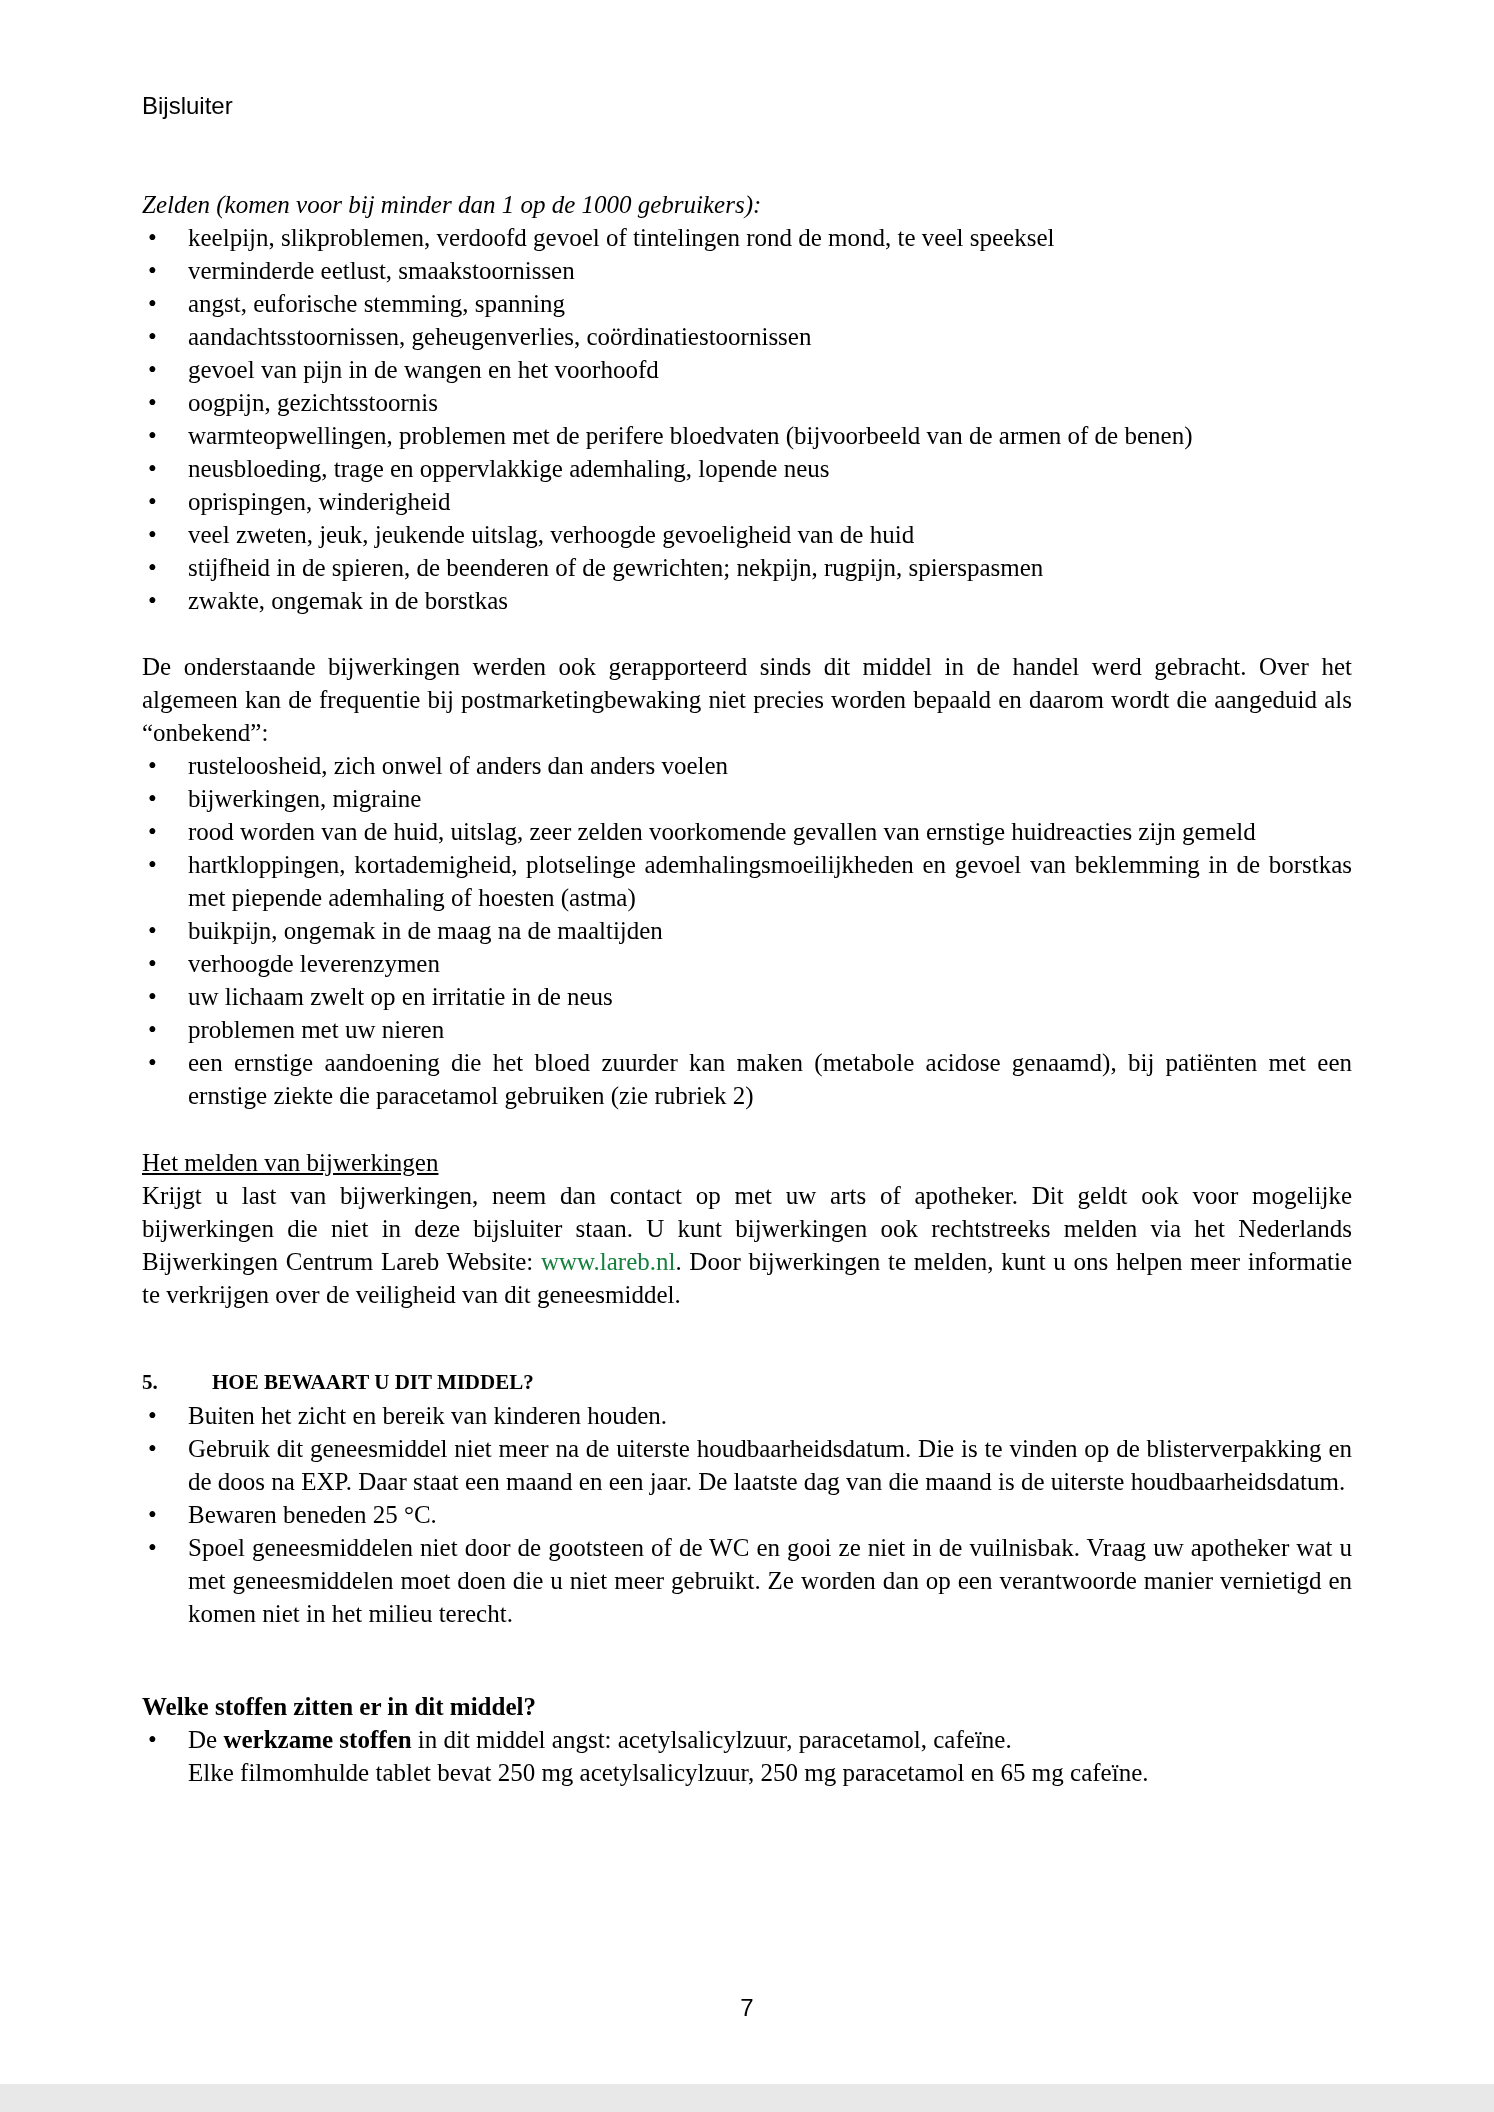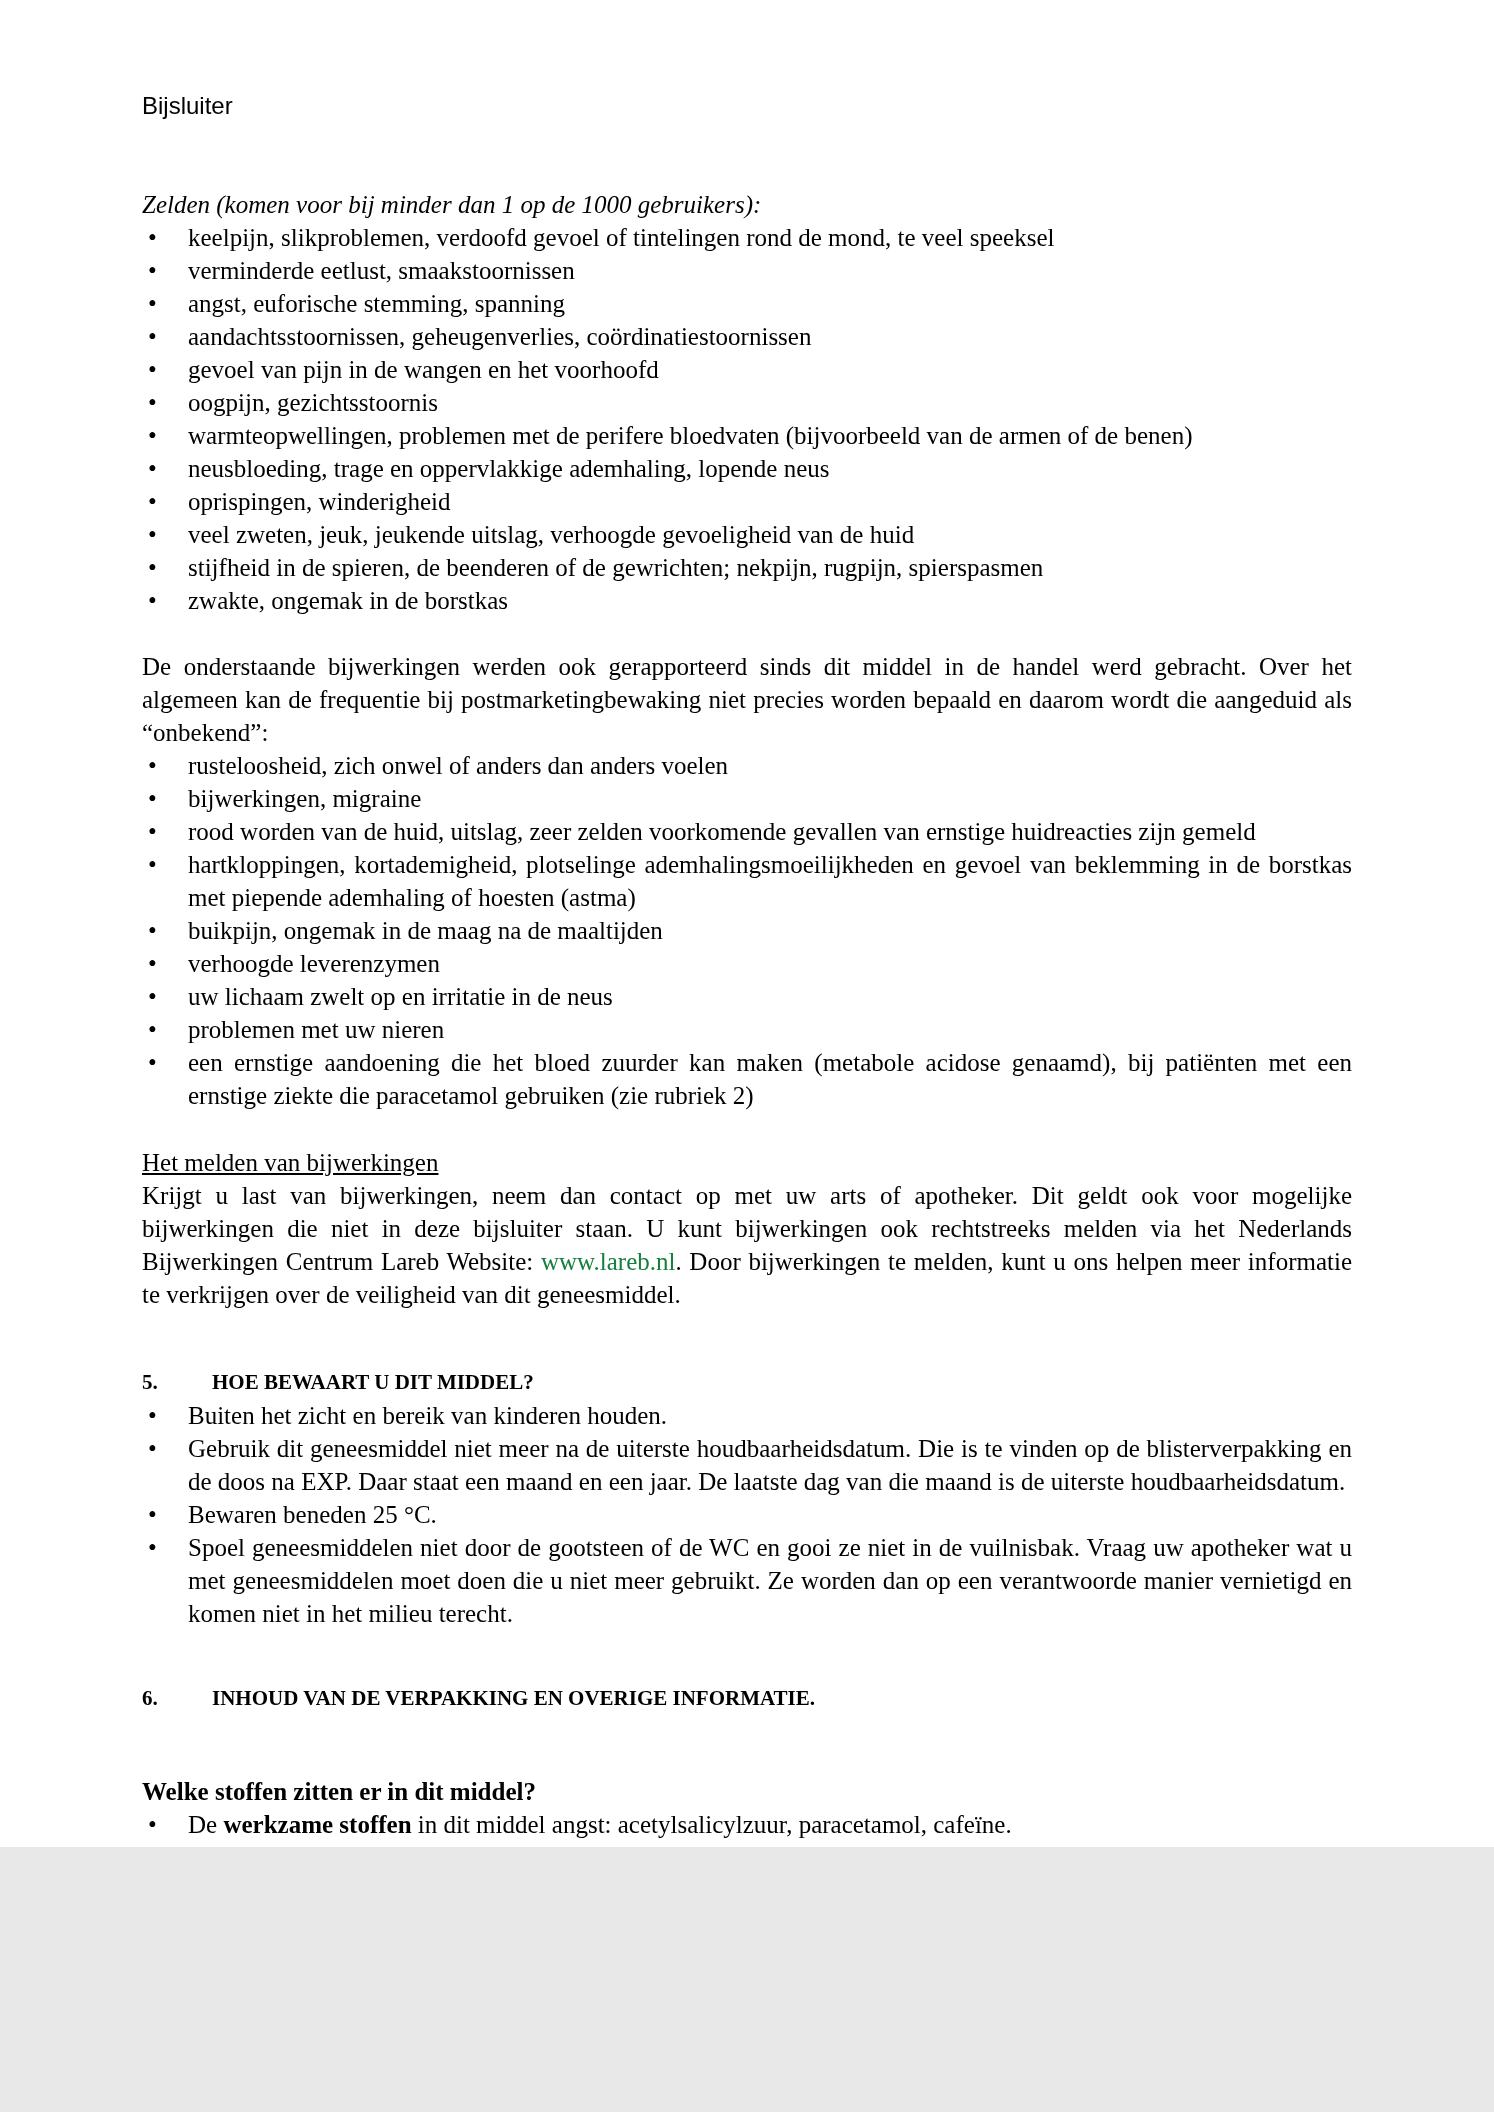--- a/index.html
+++ b/index.html
@@ -1,19 +1,19 @@
 <!DOCTYPE html>
 <html lang="nl"><head>
 <meta charset="utf-8">
 <style>
   html, body { margin: 0; padding: 0; background: #e8e8e8; }
   .page {
     position: relative;
     width: 1494px;
-    height: 1847px;
+    height: 2084px;
     margin: 0 auto;
     background: #ffffff;
     color: #000000;
     font-family: "Liberation Serif", serif;
     font-size: 25px;
     line-height: 33px;
     box-sizing: border-box;
     padding: 92px 142px 0 142px;
     overflow: hidden;
   }
@@ -134,23 +134,20 @@
     <span class="section-num">5.</span><span>HOE BEWAART U DIT MIDDEL?</span>
   </div>
 
   <ul class="bullets mt30">
     <li>Buiten het zicht en bereik van kinderen houden.</li>
     <li>Gebruik dit geneesmiddel niet meer na de uiterste houdbaarheidsdatum. Die is te vinden op de blisterverpakking en de doos na EXP. Daar staat een maand en een jaar. De laatste dag van die maand is de uiterste houdbaarheidsdatum.</li>
     <li>Bewaren beneden 25 °C.</li>
     <li>Spoel geneesmiddelen niet door de gootsteen of de WC en gooi ze niet in de vuilnisbak. Vraag uw apotheker wat u met geneesmiddelen moet doen die u niet meer gebruikt. Ze worden dan op een verantwoorde manier vernietigd en komen niet in het milieu terecht.</li>
   </ul>
 
-  <div class="section-heading second">
-    <span class="section-num">6.</span><span>INHOUD VAN DE VERPAKKING EN OVERIGE INFORMATIE.</span>
-  </div>
 
   <div class="bold-subheading">Welke stoffen zitten er in dit middel?</div>
 
   <ul class="bullets mt6">
     <li><span>De </span><b>werkzame stoffen</b><span> in dit middel angst: acetylsalicylzuur, paracetamol, cafeïne.</span>
       <div>Elke filmomhulde tablet bevat 250 mg acetylsalicylzuur, 250 mg paracetamol en 65 mg cafeïne.</div>
     </li>
   </ul>
 
   <div class="page-number">7</div>

